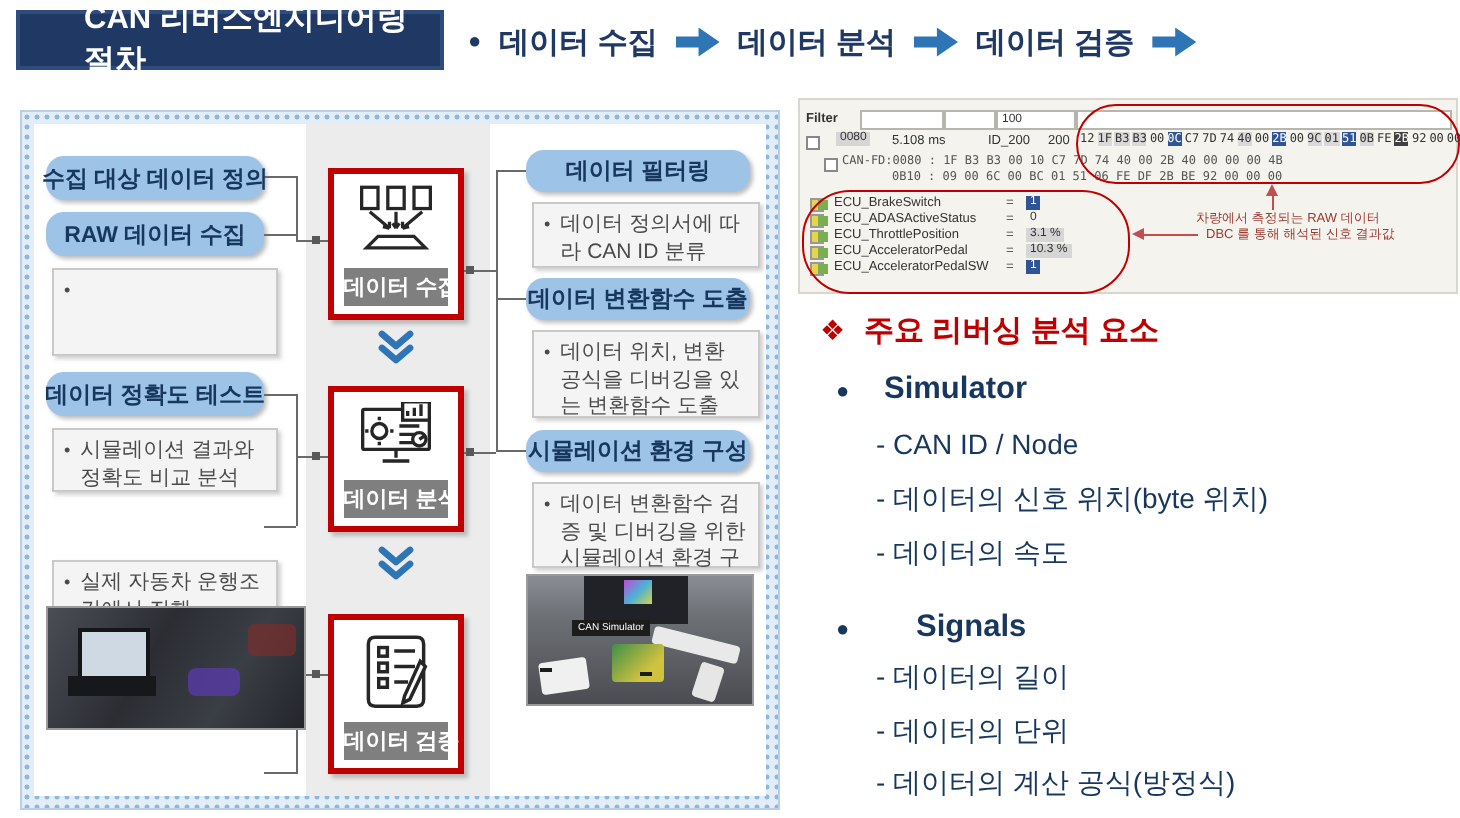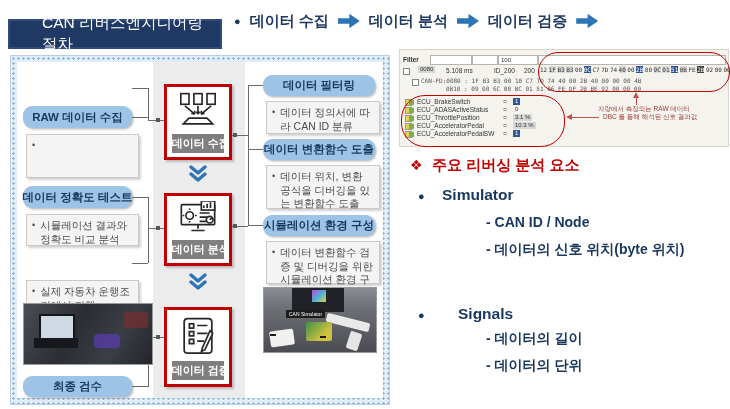--- a/index.html
+++ b/index.html
@@ -1,22 +1,22 @@
 <!DOCTYPE html>
 <html><head>
 <meta charset="utf-8">
 <style>
   html,body{margin:0;padding:0;background:#fff;}
   #slide{position:relative;width:730px;height:409px;background:#fff;overflow:hidden;
          font-family:"Liberation Sans","DejaVu Sans",sans-serif;}
   .abs{position:absolute;}
   
-  .title-box{position:absolute;left:8px;top:19px;width:214px;height:30px;background:#1F3864;
+  .title-box{position:absolute;left:8px;top:5px;width:214px;height:30px;background:#1F3864;
     border:2px solid #2E4C7E;box-sizing:border-box;display:flex;align-items:center;justify-content:center;
-    color:#fff;font-weight:normal;font-size:15.5px;padding-left:32px;}
+    color:#fff;font-weight:bold;font-size:15.5px;padding-left:32px;}
   .flow{position:absolute;left:234px;top:9px;height:24px;display:flex;align-items:center;gap:9px;}
   .flow .bullet{color:#1F3864;font-size:11px;}
   .flow .step{color:#1F3864;font-weight:bold;font-size:15px;white-space:nowrap;}
   .fa{display:inline-block;width:22px;height:15px;background:#2E75B6;
       clip-path:polygon(0 32%,52% 32%,52% 2%,100% 50%,52% 98%,52% 68%,0 68%);}
   
   .panel{position:absolute;left:10px;top:55px;width:380px;height:350px;
     background-color:#E3EDF7;border:1px solid #B9CFE6;box-sizing:border-box;
     background-image:radial-gradient(circle,#8FB8DE 1.1px,rgba(0,0,0,0) 1.4px);background-size:5px 5px;}
   .panel-inner{position:absolute;left:17px;top:62px;width:366px;height:336px;background:#fff;}
@@ -66,21 +66,21 @@
   .rhead-up{position:absolute;width:0;height:0;border-left:3.5px solid transparent;
     border-right:3.5px solid transparent;border-bottom:6px solid #C0504D;z-index:4;}
   .rhead-left{position:absolute;width:0;height:0;border-top:3.5px solid transparent;
     border-bottom:3.5px solid transparent;border-right:6px solid #C0504D;z-index:4;}
   .ann{position:absolute;font-size:6.5px;color:#9E3A32;white-space:nowrap;z-index:4;}
   
   .an-title-marker{position:absolute;color:#C00000;font-weight:bold;font-size:14px;}
   .an-title{position:absolute;color:#C00000;font-weight:bold;font-size:15px;white-space:nowrap;}
   .an-bullet{position:absolute;color:#17375E;font-size:11px;}
   .an-group{position:absolute;color:#17375E;font-weight:bold;font-size:15.5px;white-space:nowrap;}
-  .an-item{position:absolute;color:#17375E;font-weight:bold;font-size:14px;white-space:nowrap;margin-left:48px;}
+  .an-item{position:absolute;color:#17375E;font-weight:normal;font-size:14px;white-space:nowrap;}
   .expander{position:absolute;width:5px;height:5px;border:1px solid #888;background:#fff;z-index:2;}
   svg.icon{display:block;}
   .chev{position:absolute;z-index:3;}
 </style>
 </head>
 <body>
 
 <div id="slide">
 
   <div class="title-box">CAN 리버스엔지니어링 절차</div>
@@ -115,40 +115,40 @@
 
   <div class="ln" style="left:232px;top:135px;width:16px;height:1px;"></div>
   <div class="dt" style="left:233px;top:133px;"></div>
   <div class="ln" style="left:248px;top:85px;width:1px;height:141px;"></div>
   <div class="ln" style="left:248px;top:85px;width:15px;height:1px;"></div>
   <div class="ln" style="left:248px;top:149px;width:15px;height:1px;"></div>
   <div class="ln" style="left:248px;top:225px;width:15px;height:1px;"></div>
   <div class="ln" style="left:232px;top:226px;width:16px;height:1px;"></div>
   <div class="dt" style="left:233px;top:224px;"></div>
 
+  <div class="bb" style="left:23px;top:78px;width:109px;height:22px;">수집 대상 데이터 정의</div>
   <div class="bb" style="left:23px;top:106px;width:109px;height:22px;">RAW 데이터 수집</div>
   <div class="gn" style="left:26px;top:134px;width:113px;height:44px;">
     <span class="nb">•</span>
   </div>
   <div class="bb" style="left:23px;top:186px;width:109px;height:22px;">데이터 정확도 테스트</div>
   <div class="gn" style="left:26px;top:214px;width:113px;height:32px;">
     <span class="nb">•</span>
     <span>시뮬레이션 결과와 정확도 비교 분석</span>
   </div>
   <div class="gn" style="left:26px;top:280px;width:113px;height:32px;">
     <span class="nb">•</span>
     <span>실제 자동차 운행조건에서 진행</span>
   </div>
   <div class="photo" style="left:23px;top:303px;width:130px;height:62px;background:linear-gradient(120deg,#4a4e55 0%,#2b2d33 40%,#3a3e45 70%,#23252b 100%);">
     <div class="abs" style="left:15px;top:10px;width:32px;height:22px;background:#cfd9e4;border:2px solid #14161a;"></div>
     <div class="abs" style="left:10px;top:34px;width:44px;height:10px;background:#17181c;"></div>
     <div class="abs" style="left:70px;top:30px;width:26px;height:14px;background:#5b3bb5;border-radius:4px;opacity:.7;"></div>
     <div class="abs" style="left:100px;top:8px;width:24px;height:16px;background:#7a2d2d;border-radius:3px;opacity:.7;"></div>
   </div>
-  <div class="bb" style="left:23px;top:376px;width:109px;height:21px;">최종 검수</div>
 
   <div class="stage" style="left:164px;top:84px;width:68px;height:76px;">
     <svg class="icon" width="40" height="36" viewBox="0 0 48 44" fill="none" stroke="#262626" stroke-width="2">
       <rect x="3" y="2" width="10" height="13"></rect>
         <rect x="19" y="2" width="10" height="13"></rect>
         <rect x="35" y="2" width="10" height="13"></rect>
       <path d="M8 17 L20 27"></path>
         <path d="M24 17 L24 27"></path>
         <path d="M40 17 L28 27"></path>
       <path d="M20 27 l-4 -1 M20 27 l0 -4 M24 27 l-2 -3 M24 27 l2 -3 M28 27 l4 -1 M28 27 l0 -4"></path>
@@ -296,19 +296,21 @@
   <div class="rline" style="left:572px;top:117px;width:27px;height:1px;"></div>
   <div class="ann" style="left:603px;top:113px;">DBC 를 통해 해석된 신호 결과값</div>
 
   <div class="an-title-marker" style="left:410px;top:157px;">❖</div>
   <div class="an-title" style="left:432px;top:156px;">주요 리버싱 분석 요소</div>
 
   <div class="an-bullet" style="left:418px;top:190px;">●</div>
   <div class="an-group" style="left:442px;top:186px;">Simulator</div>
   <div class="an-item" style="left:438px;top:214px;">- CAN ID / Node</div>
   <div class="an-item" style="left:438px;top:241px;">- 데이터의 신호 위치(byte 위치)</div>
+  <div class="an-item" style="left:438px;top:268px;">- 데이터의 속도</div>
 
   <div class="an-bullet" style="left:418px;top:309px;">●</div>
   <div class="an-group" style="left:458px;top:305px;">Signals</div>
   <div class="an-item" style="left:438px;top:357px;">- 데이터의 단위</div>
   <div class="an-item" style="left:438px;top:330px;">- 데이터의 길이</div>
+  <div class="an-item" style="left:438px;top:383px;">- 데이터의 계산 공식(방정식)</div>
 
 </div>
 
 </body></html>

